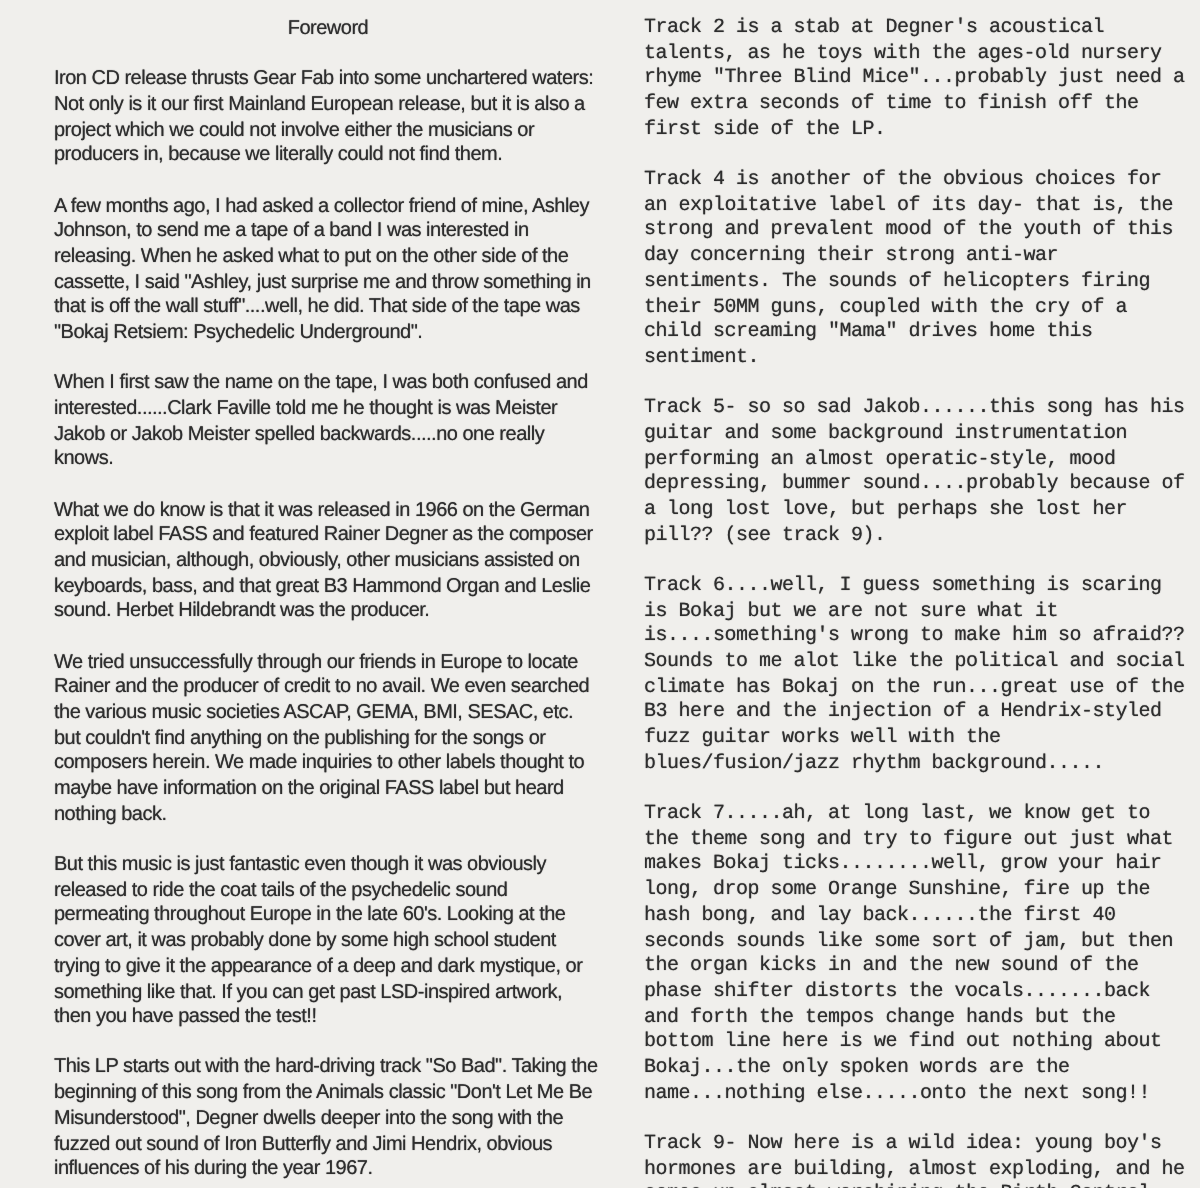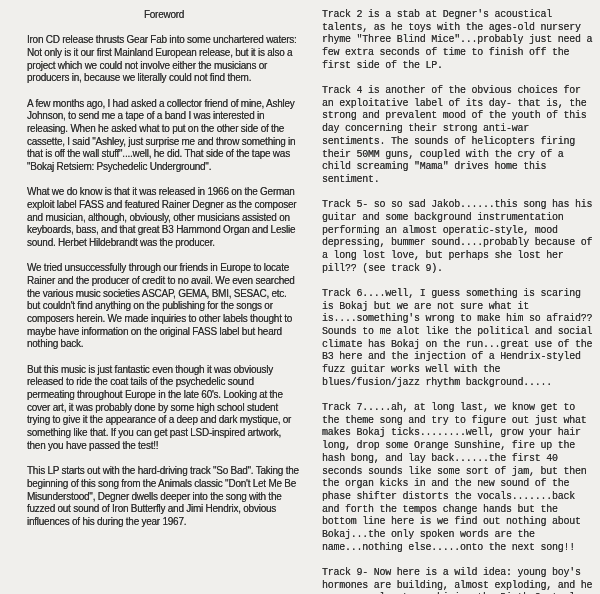--- a/index.html
+++ b/index.html
@@ -37,20 +37,21 @@
 </style>
 </head>
 <body>
 
 <div class="page">
 
   <div class="col col-left">
     <p class="heading">Foreword</p>
     <p>Iron CD release thrusts Gear Fab into some unchartered waters: Not only is it our first Mainland European release, but it is also a project which we could not involve either the musicians or producers in, because we literally could not find them.</p>
     <p>A few months ago, I had asked a collector friend of mine, Ashley Johnson, to send me a tape of a band I was interested in releasing. When he asked what to put on the other side of the cassette, I said "Ashley, just surprise me and throw something in that is off the wall stuff"....well, he did. That side of the tape was "Bokaj Retsiem: Psychedelic Underground".</p>
+    <p>When I first saw the name on the tape, I was both confused and interested......Clark Faville told me he thought is was Meister Jakob or Jakob Meister spelled backwards.....no one really knows.</p>
     <p>What we do know is that it was released in 1966 on the German exploit label FASS and featured Rainer Degner as the composer and musician, although, obviously, other musicians assisted on keyboards, bass, and that great B3 Hammond Organ and Leslie sound. Herbet Hildebrandt was the producer.</p>
     <p>We tried unsuccessfully through our friends in Europe to locate Rainer and the producer of credit to no avail. We even searched the various music societies ASCAP, GEMA, BMI, SESAC, etc. but couldn't find anything on the publishing for the songs or composers herein. We made inquiries to other labels thought to maybe have information on the original FASS label but heard nothing back.</p>
     <p>But this music is just fantastic even though it was obviously released to ride the coat tails of the psychedelic sound permeating throughout Europe in the late 60's. Looking at the cover art, it was probably done by some high school student trying to give it the appearance of a deep and dark mystique, or something like that. If you can get past LSD-inspired artwork, then you have passed the test!!</p>
     <p>This LP starts out with the hard-driving track "So Bad". Taking the beginning of this song from the Animals classic "Don't Let Me Be Misunderstood", Degner dwells deeper into the song with the fuzzed out sound of Iron Butterfly and Jimi Hendrix, obvious influences of his during the year 1967.</p>
   </div>
 
   <div class="col col-right">
     <p>Track 2 is a stab at Degner's acoustical talents, as he toys with the ages-old nursery rhyme "Three Blind Mice"...probably just need a few extra seconds of time to finish off the first side of the LP.</p>
     <p>Track 4 is another of the obvious choices for an exploitative label of its day- that is, the strong and prevalent mood of the youth of this day concerning their strong anti-war sentiments. The sounds of helicopters firing their 50MM guns, coupled with the cry of a child screaming "Mama" drives home this sentiment.</p>
     <p>Track 5- so so sad Jakob......this song has his guitar and some background instrumentation performing an almost operatic-style, mood depressing, bummer sound....probably because of a long lost love, but perhaps she lost her pill?? (see track 9).</p>

